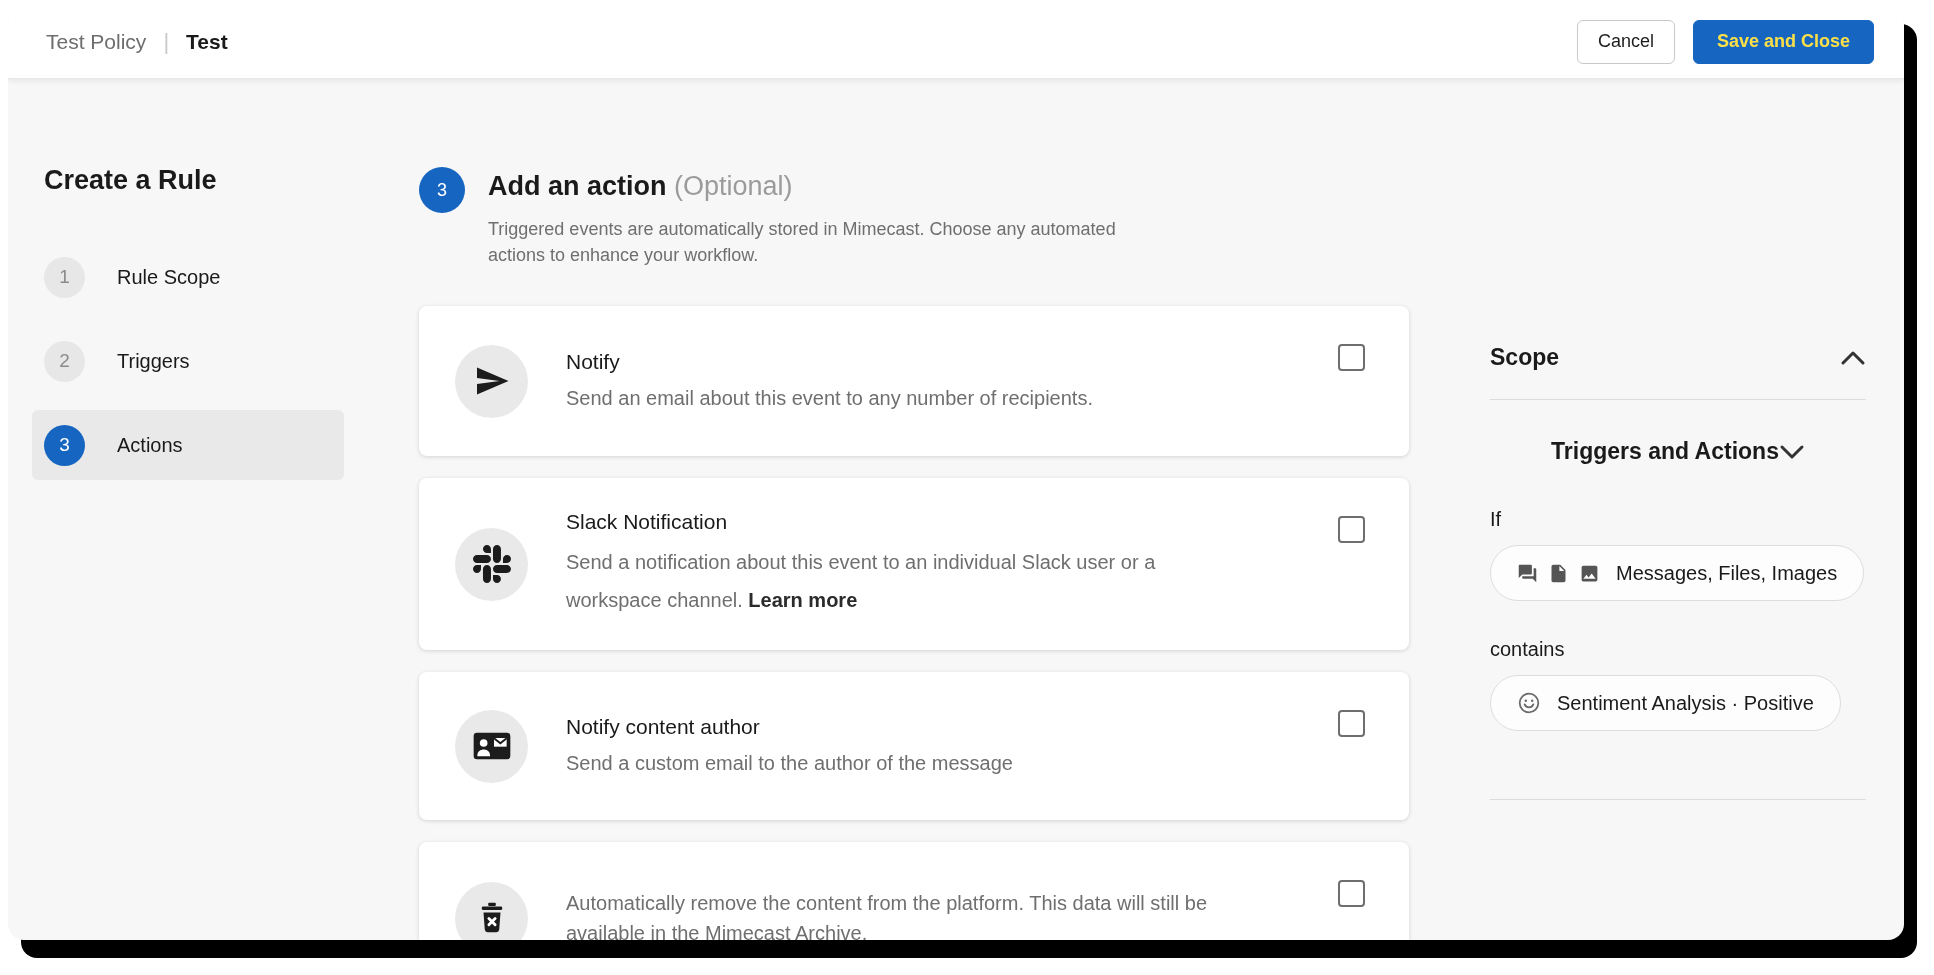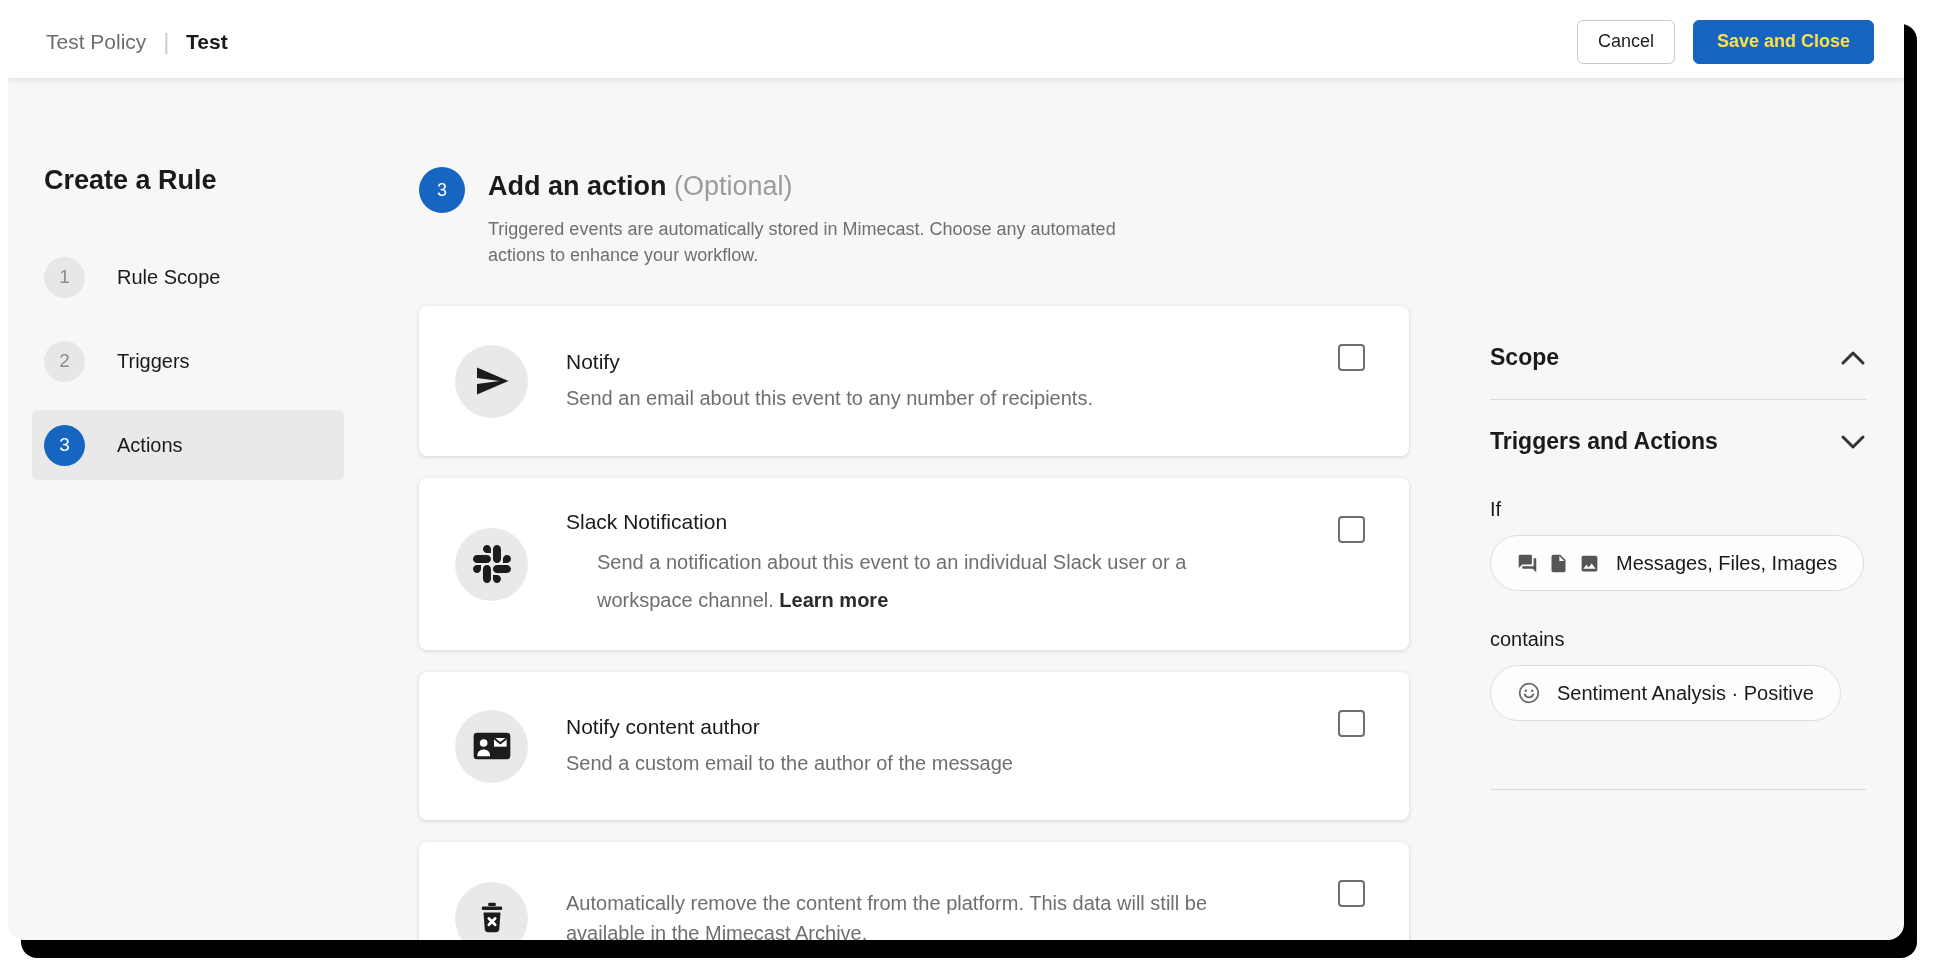--- a/index.html
+++ b/index.html
@@ -65,35 +65,35 @@
   .card-a { height:150px; }
   .card-b { height:172px; }
   .card-c { height:148px; }
   .card-d { height:152px; }
   .icon-circle {
     width:73px; height:73px; border-radius:50%; background:#e9e9e9; flex:none;
     display:flex; align-items:center; justify-content:center;
   }
   .card-title { font-size:21px; color:#1a1a1a; margin-bottom:9px; }
   .card-desc { font-size:20px; color:#6f6f6f; line-height:1.5; }
-  .card-b .card-desc { max-width:625px; line-height:1.9;margin-left:31px; }
+  .card-b .card-desc { max-width:625px; line-height:1.9; }
   .card-d .card-desc { max-width:660px; }
   .learn-more { color:#2b2b2b; font-weight:700; cursor:pointer; }
   .checkbox {
     position:absolute; right:44px; top:38px; width:27px; height:27px;
     border:2.5px solid #6e6e6e; border-radius:4px; background:#fff; cursor:pointer;
   }
   
   .rightpanel { flex:1; padding:265px 38px 0 55px; }
   .panel-h {
     display:flex; align-items:center; justify-content:space-between;
     font-size:23px; font-weight:700; color:#1a1a1a; cursor:pointer;
   }
   .panel-divider { height:1px; background:#dcdcdc; border:none; margin:28px 0 0 0; }
-  .panel-h.triggers { margin-top:28px; }
+  .panel-h.triggers { margin-top:38px;justify-content:center; }
   .cond-label { font-size:20px; color:#1a1a1a; margin-top:43px; }
   .chip {
     display:inline-flex; align-items:center; height:56px; border-radius:28px;
     border:1px solid #ddd; background:#fdfdfd; padding:0 26px; margin-top:14px;
     font-size:20px; color:#1a1a1a; gap:16px; cursor:pointer;
   }
   .chip-icons { display:flex; gap:10px; align-items:center; }
   .bottom-divider { margin-top:68px; }
   svg { display:block; }
 </style>

